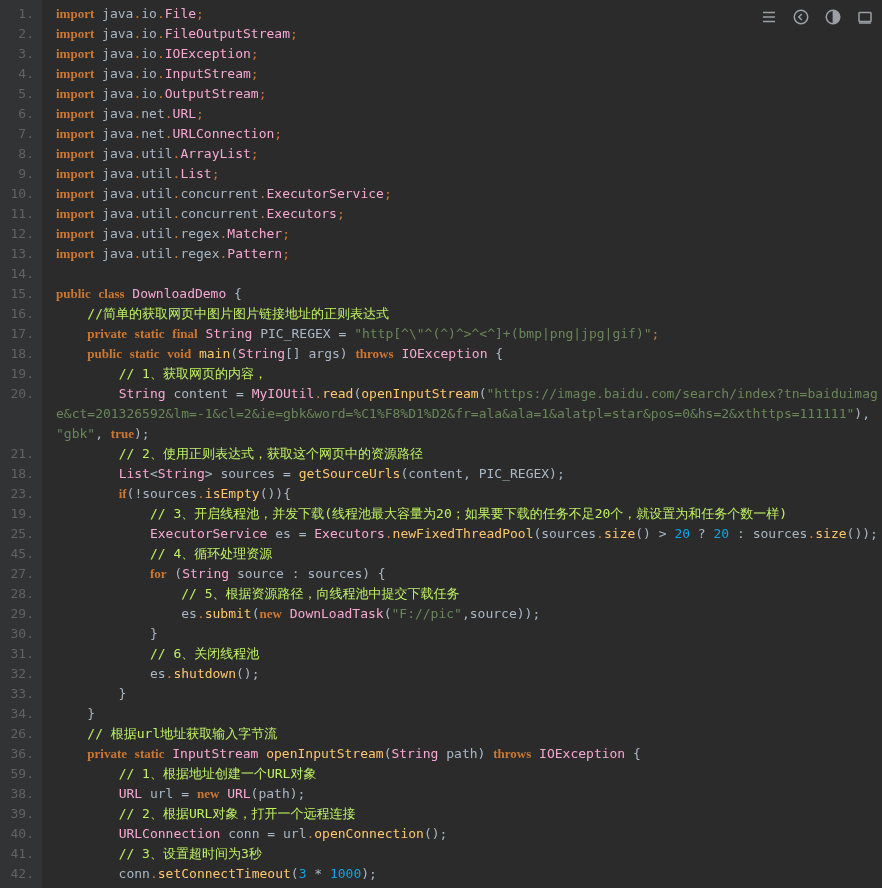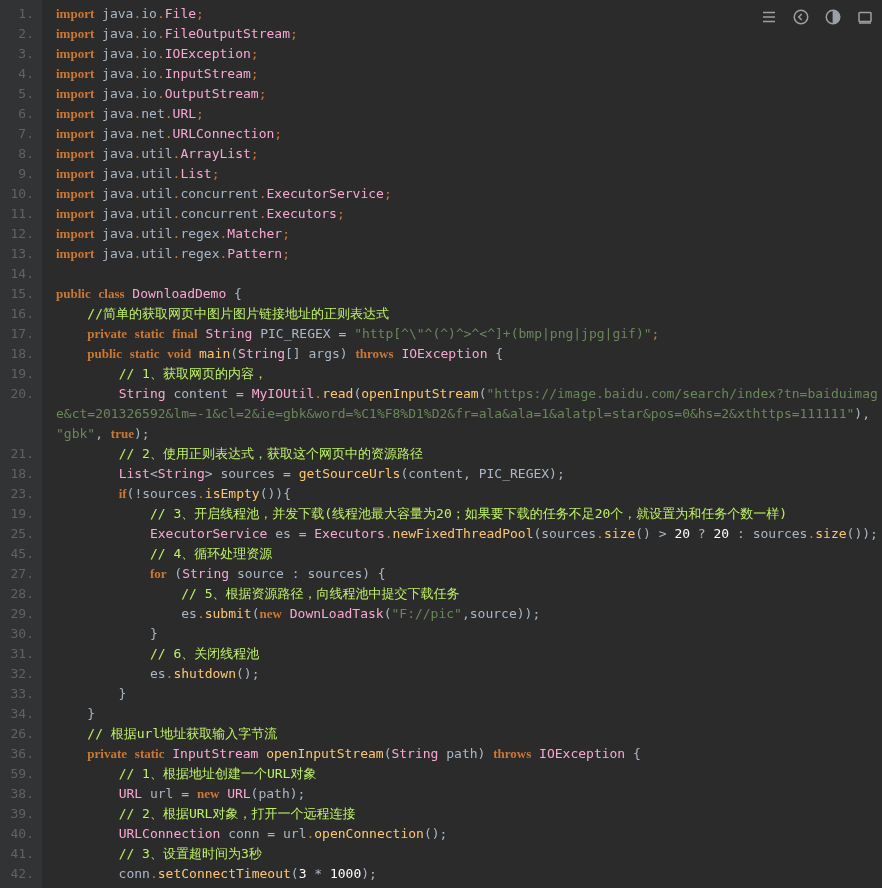--- a/index.html
+++ b/index.html
@@ -43,21 +43,21 @@
     white-space: pre;
   }
   .code-line.wrap {
     white-space: pre-wrap;
     word-break: break-all;
     height: auto;
   }
   .kw { color: #cc7832; font-weight: bold; font-family: Liberation Serif, serif; }
   .cls { color: #f9a8d4; }
   .str { color: #6a8759; }
-  .num { color: #ffffff; }
+  .num { color: #0ea5e9; }
   .com { color: #bef264; }
   .fn { color: #ffc66d; }
   .punct { color: #cc7832; }
   .plain { color: #a9b7c6; }
   .toolbar {
     position: absolute;
     top: 8px;
     right: 8px;
     display: flex;
     gap: 14px;

